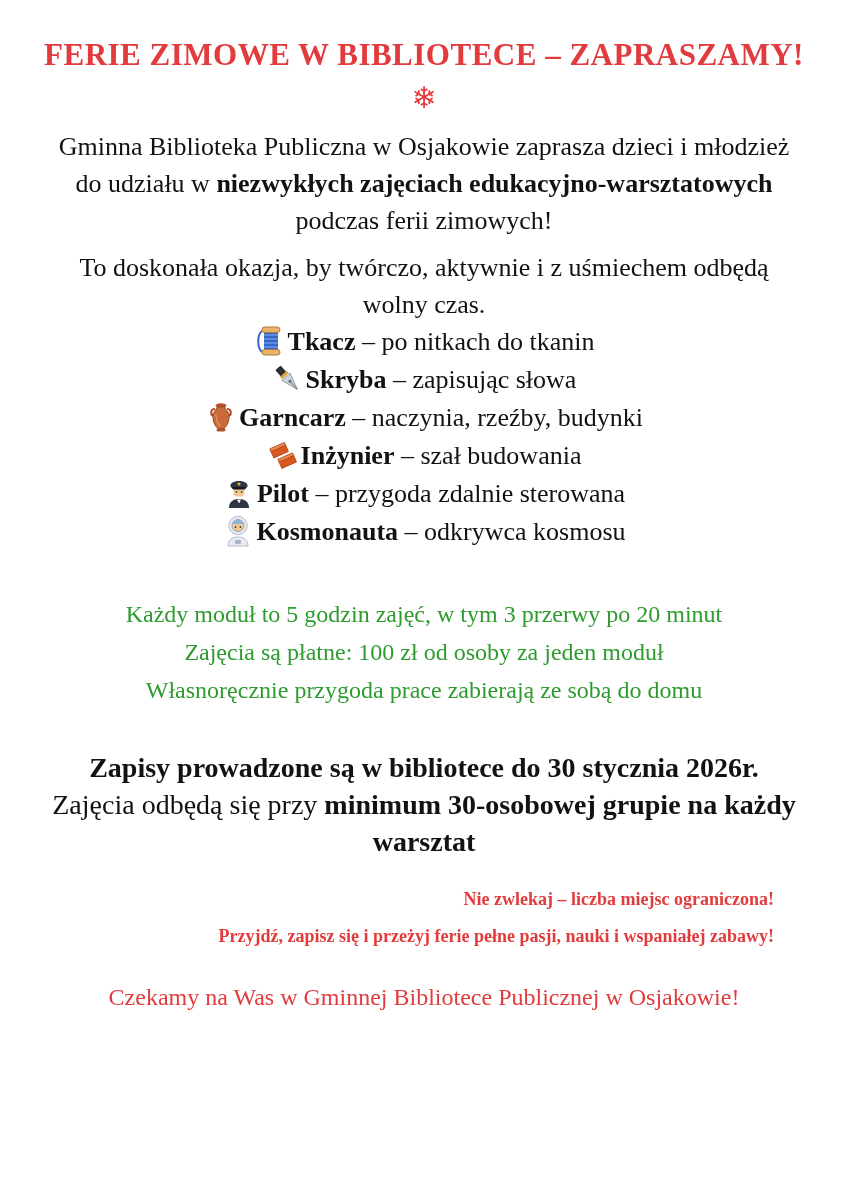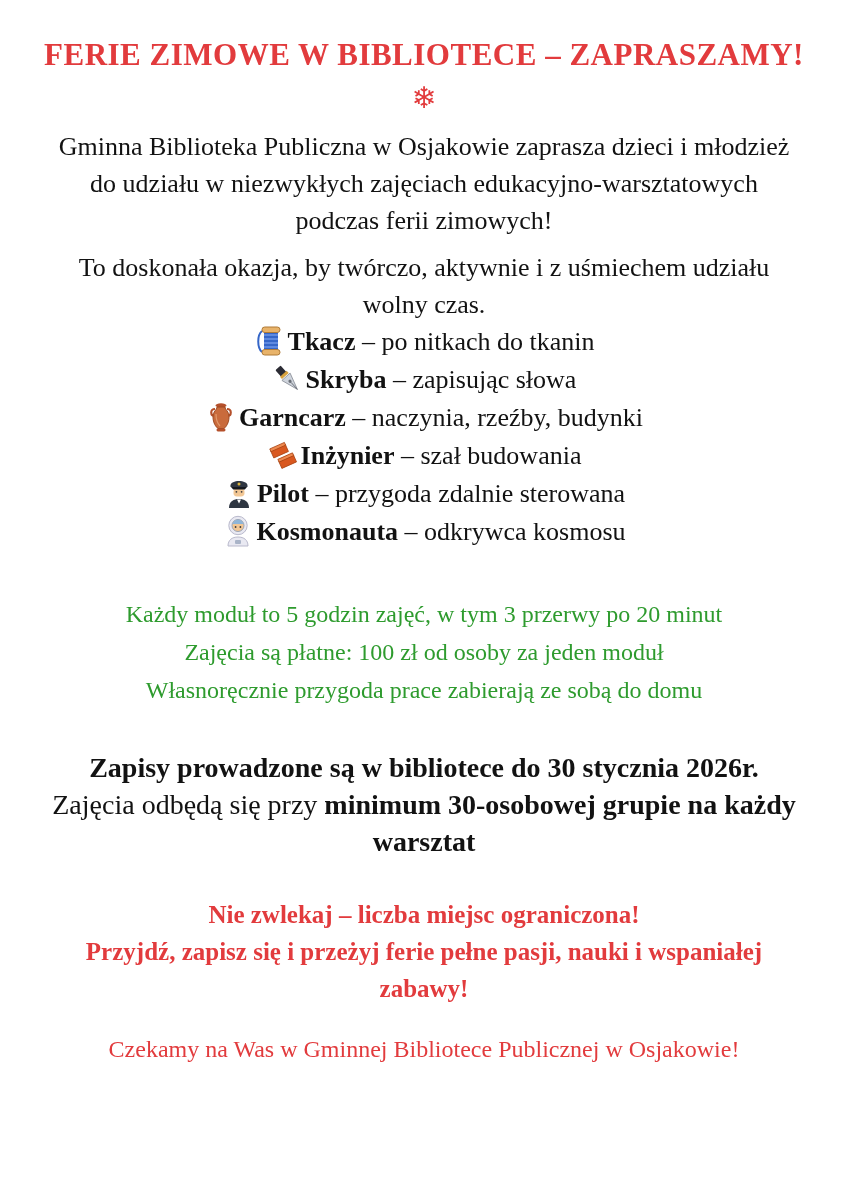--- a/index.html
+++ b/index.html
@@ -30,21 +30,21 @@
     font-size: 30px;
     line-height: 40px;
     margin-top: 4px;
   }
   .para {
     font-size: 26px;
     line-height: 37px;
     margin: 10px auto 0;
     max-width: 756px;
   }
-  .para b { font-weight: normal; text-align: right; }
+  .para b { font-weight: bold; text-align: right; }
   .mod-heading {
     font-size: 23px;
     font-weight: bold;
     line-height: 30px;
     margin-top: 46px;
     letter-spacing: 0.3px;
   }
   .module-line {
     font-size: 26px;
     line-height: 38px;
@@ -70,25 +70,26 @@
   .info-block b { font-weight: normal; text-align: right; }
   .signup-block {
     margin-top: 40px;
     font-size: 28px;
     line-height: 37px;
     color: #121212;
   }
   .signup-block p { margin: 0 auto; max-width: 790px; }
   .signup-block b { font-weight: bold; margin-top: 44px; }
   .cta-block {
-    margin-top: 36px;
+    margin-top: 21px;
     color: #e23b3d;
     font-weight: bold;
-    font-size: 25px;
-    line-height: 37px;
+    font-size: 18px;
+    line-height: 37px;
+    text-align: right;
   }
   .cta-block p { margin: 0 auto; max-width: 700px; }
   .closing-block {
     margin-top: 24px;
     color: #e23b3d;
     font-weight: normal;
     font-size: 24px;
     line-height: 37px;
   }
   .closing-block p { margin: 0 auto; max-width: 680px; }
@@ -96,21 +97,21 @@
 </head>
 <body>
 
 <div class="page">
 
   <div class="title">FERIE ZIMOWE W BIBLIOTECE – ZAPRASZAMY!</div>
   <div class="snowflake">❄</div>
 
   <p class="para"><span>Gminna Biblioteka Publiczna w Osjakowie zaprasza dzieci i młodzież do udziału w </span><b>niezwykłych zajęciach edukacyjno-warsztatowych</b><span> podczas ferii zimowych!</span></p>
 
-  <p class="para">To doskonała okazja, by twórczo, aktywnie i z uśmiechem udziału wolny czas.</p>
+  <p class="para">To doskonała okazja, by twórczo, aktywnie i z uśmiechem odbędą wolny czas.</p>
 
 
   <div class="module-line">
     <span class="icon">
       <svg viewBox="0 0 32 34">
         <path d="M8 28 C3 24 3 11 8 7" stroke="#3566c8" stroke-width="2" fill="none"></path>
         <rect x="10" y="7" width="14" height="20" fill="#3566c8"></rect>
         <path d="M10 11 h14 M10 15 h14 M10 19 h14 M10 23 h14" stroke="#6e97e8" stroke-width="1.3"></path>
         <rect x="8" y="3" width="18" height="5.5" rx="2.7" fill="#e8b36a" stroke="#b07b36" stroke-width="1"></rect>
         <rect x="8" y="25.5" width="18" height="5.5" rx="2.7" fill="#e8b36a" stroke="#b07b36" stroke-width="1"></rect>

